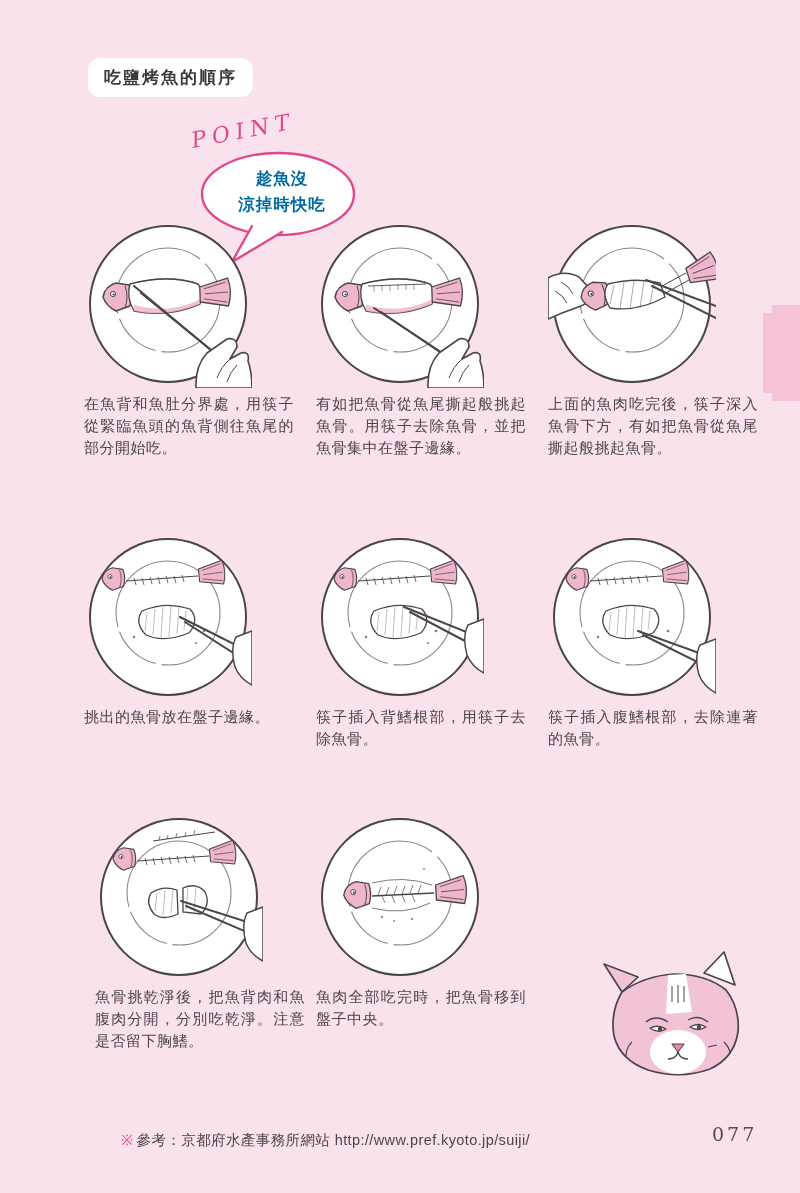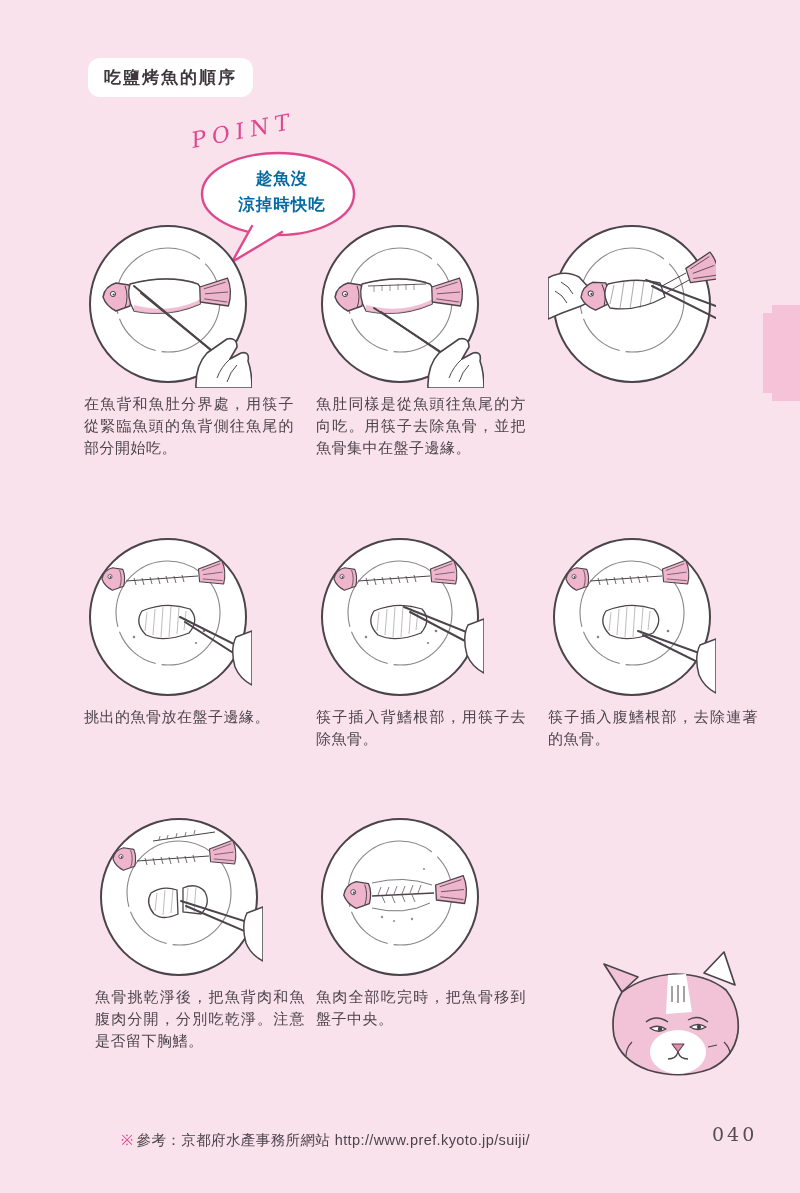--- a/index.html
+++ b/index.html
@@ -117,21 +117,21 @@
   <path d="M0,-7 L28,-15 Q33,-2 28,13 L0,8 Z" fill="#efb5cc" stroke="#4b4449" stroke-width="1.3" stroke-linejoin="round"></path>
   <path d="M4,-5 L26,-11 M5,0 L28,-1 M4,5 L27,9" fill="none" stroke="#4b4449" stroke-width="0.8"></path>
  </g>
         <path d="M52,66 L110,64" stroke="#4b4449" stroke-width="0.9" fill="none"></path>
     <path d="M58,66 l0,6 M66,65 l0,6 M74,65 l0,6 M82,64 l0,6 M90,64 l0,6 M98,64 l0,6" stroke="#4b4449" stroke-width="0.7" opacity="0.8" fill="none"></path>
         <path d="M134,138 L58,88" stroke="#4b4449" stroke-width="2" stroke-linecap="round" fill="none"></path>
         <path d="M143,145 L65,92" stroke="#4b4449" stroke-width="2" stroke-linecap="round" fill="none"></path>
  <path d="M112,168 Q111,146 123,133 L143,119 Q153,117 153,127 L146,139 L157,133 Q166,131 164,141 Q168,152 168,168 Z" fill="#fff" stroke="#4b4449" stroke-width="1.6" stroke-linejoin="round"></path>
  <path d="M146,139 Q137,147 133,158 M153,145 Q146,152 143,162" fill="none" stroke="#4b4449" stroke-width="1"></path>
       </svg>
-    <p class="caption">魚肚同樣是從魚頭往魚尾的方向吃。用筷子去除魚骨，並把魚骨集中在盤子邊緣。</p>
+    <p class="caption">有如把魚骨從魚尾撕起般挑起魚骨。用筷子去除魚骨，並把魚骨集中在盤子邊緣。</p>
   </div>
   <div class="cell" style="left:548px; top:220px;">
     <svg class="illus" viewBox="0 0 168 168">
  <circle cx="84" cy="84" r="78" fill="#fff" stroke="#4b4449" stroke-width="2"></circle>
  <circle cx="84" cy="80" r="52" fill="none" stroke="#4b4449" stroke-width="1.1" opacity="0.65" stroke-dasharray="88 6 50 5 130 7"></circle>
         <path d="M0,58 Q16,49 31,57 L43,70 Q45,82 33,86 L14,93 L0,99 Z" fill="#fff" stroke="#4b4449" stroke-width="1.6" stroke-linejoin="round"></path>
     <path d="M13,62 Q21,66 25,74 M7,71 Q15,75 19,83" fill="none" stroke="#4b4449" stroke-width="1"></path>
  <g transform="translate(48 76) rotate(-6) scale(1)">
   <path d="M-15,0 Q-13,-11 -2,-14 L11,-12 Q15,-3 12,9 L-2,14 Q-12,9 -15,0 Z" fill="#efb5cc" stroke="#4b4449" stroke-width="1.4" stroke-linejoin="round"></path>
   <circle cx="-5" cy="-3" r="2.6" fill="#fff" stroke="#4b4449" stroke-width="1"></circle>
@@ -141,20 +141,21 @@
         <path d="M60,64 Q88,57 112,63 L117,77 Q90,92 62,88 Q53,74 60,64 Z" fill="#fff" stroke="#4b4449" stroke-width="1.3"></path>
     <path d="M66,65 L62,84 M76,62 L72,88 M86,61 L82,89 M96,61 L92,88 M106,63 L102,84" stroke="#4b4449" stroke-width="0.7" opacity="0.65" fill="none"></path>
     <path d="M114,66 L138,53 M116,74 L141,60" stroke="#4b4449" stroke-width="1" fill="none"></path>
  <g transform="translate(140 55) rotate(-18) scale(1)">
   <path d="M0,-7 L28,-15 Q33,-2 28,13 L0,8 Z" fill="#efb5cc" stroke="#4b4449" stroke-width="1.3" stroke-linejoin="round"></path>
   <path d="M4,-5 L26,-11 M5,0 L28,-1 M4,5 L27,9" fill="none" stroke="#4b4449" stroke-width="0.8"></path>
  </g>
         <path d="M168,86 L98,60" stroke="#4b4449" stroke-width="2" stroke-linecap="round" fill="none"></path>
         <path d="M168,98 L104,66" stroke="#4b4449" stroke-width="2" stroke-linecap="round" fill="none"></path>
       </svg>
+    <p class="caption">上面的魚肉吃完後，筷子深入魚骨下方，有如把魚骨從魚尾撕起般挑起魚骨。</p>
   </div>
   <div class="cell" style="left:84px;  top:533px;">
     <svg class="illus" viewBox="0 0 168 168">
  <circle cx="84" cy="84" r="78" fill="#fff" stroke="#4b4449" stroke-width="2"></circle>
  <circle cx="84" cy="80" r="52" fill="none" stroke="#4b4449" stroke-width="1.1" opacity="0.65" stroke-dasharray="88 6 50 5 130 7"></circle>
  <g transform="translate(30 46) rotate(0) scale(0.8)">
   <path d="M-15,0 Q-13,-11 -2,-14 L11,-12 Q15,-3 12,9 L-2,14 Q-12,9 -15,0 Z" fill="#efb5cc" stroke="#4b4449" stroke-width="1.4" stroke-linejoin="round"></path>
   <circle cx="-5" cy="-3" r="2.6" fill="#fff" stroke="#4b4449" stroke-width="1"></circle>
   <circle cx="-4.4" cy="-2.5" r="1.1" fill="#4b4449"></circle>
   <path d="M7,-11 Q11,-1 7,11" fill="none" stroke="#4b4449" stroke-width="1"></path>
@@ -301,17 +302,17 @@
     <path d="M86,102 Q84,109 76,109 M86,102 Q88,109 96,109" fill="none" stroke-width="1.3"></path>
     <path d="M116,97 L125,95" fill="none" stroke-width="1.2"></path>
     <path d="M40,92 Q34,98 34,106 M132,92 Q138,98 138,104" fill="none" stroke-width="1.1"></path>
   </g>
     </svg>
 
   <div class="footer">
     <span class="ref-mark">※</span><span>參考：京都府水產事務所網站 http://www.pref.kyoto.jp/suiji/</span>
   </div>
 
-  <div class="page-number">040</div>
+  <div class="page-number">077</div>
 
   <div class="side-tab"></div>
 
 </div>
 
 </body></html>

